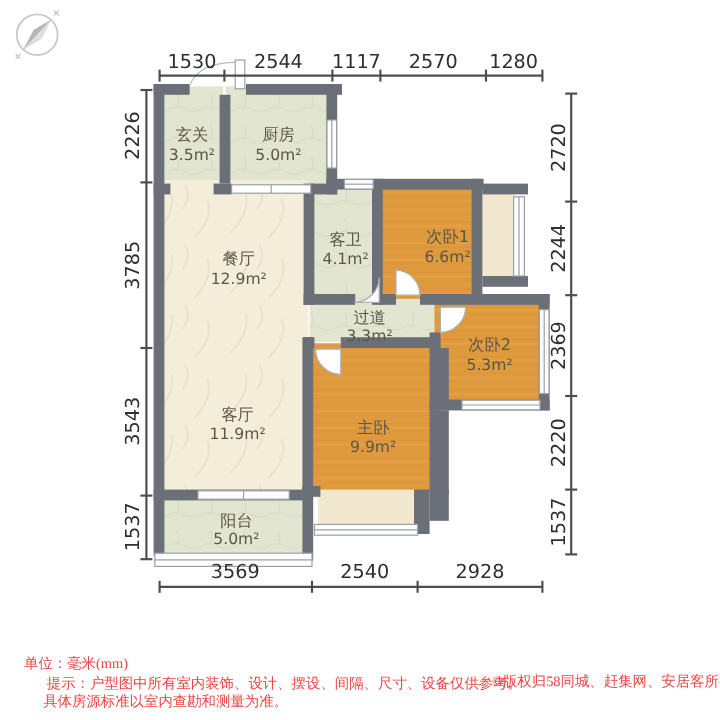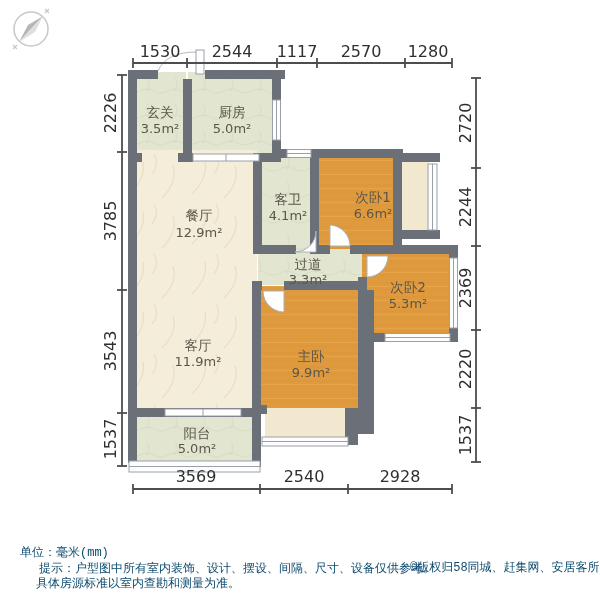--- a/index.html
+++ b/index.html
@@ -1,20 +1,20 @@
 <!DOCTYPE html>
 <html><head>
 <meta charset="utf-8">
 <style>
   html,body{margin:0;padding:0;background:#ffffff;}
   body{width:600px;height:600px;position:relative;overflow:hidden;
        font-family:"DejaVu Sans","Liberation Sans",sans-serif;}
   #plan-svg{position:absolute;left:0;top:0;}
-  .footer-text{position:absolute;color:#0c4a6e;font-size:12px;line-height:14px;
-               font-family:Liberation Mono, monospace;white-space:nowrap;}
+  .footer-text{position:absolute;color:#ef4444;font-size:12px;line-height:14px;
+               font-family:Liberation Serif, serif;white-space:nowrap;}
   #footer-unit{left:20px;top:546px;}
   #footer-tip1{left:20px;top:562px;margin-left:19px;}
   #footer-tip2{left:36px;top:577px;}
   #footer-copyright{left:410px;top:561px;}
   .dim-num{font-size:16px;fill:#2f2f2f;}
   .room-name{font-size:13.5px;fill:#5b5649;}
   .room-area{font-size:13px;fill:#5b5649;}
 </style>
 </head>
 <body>

